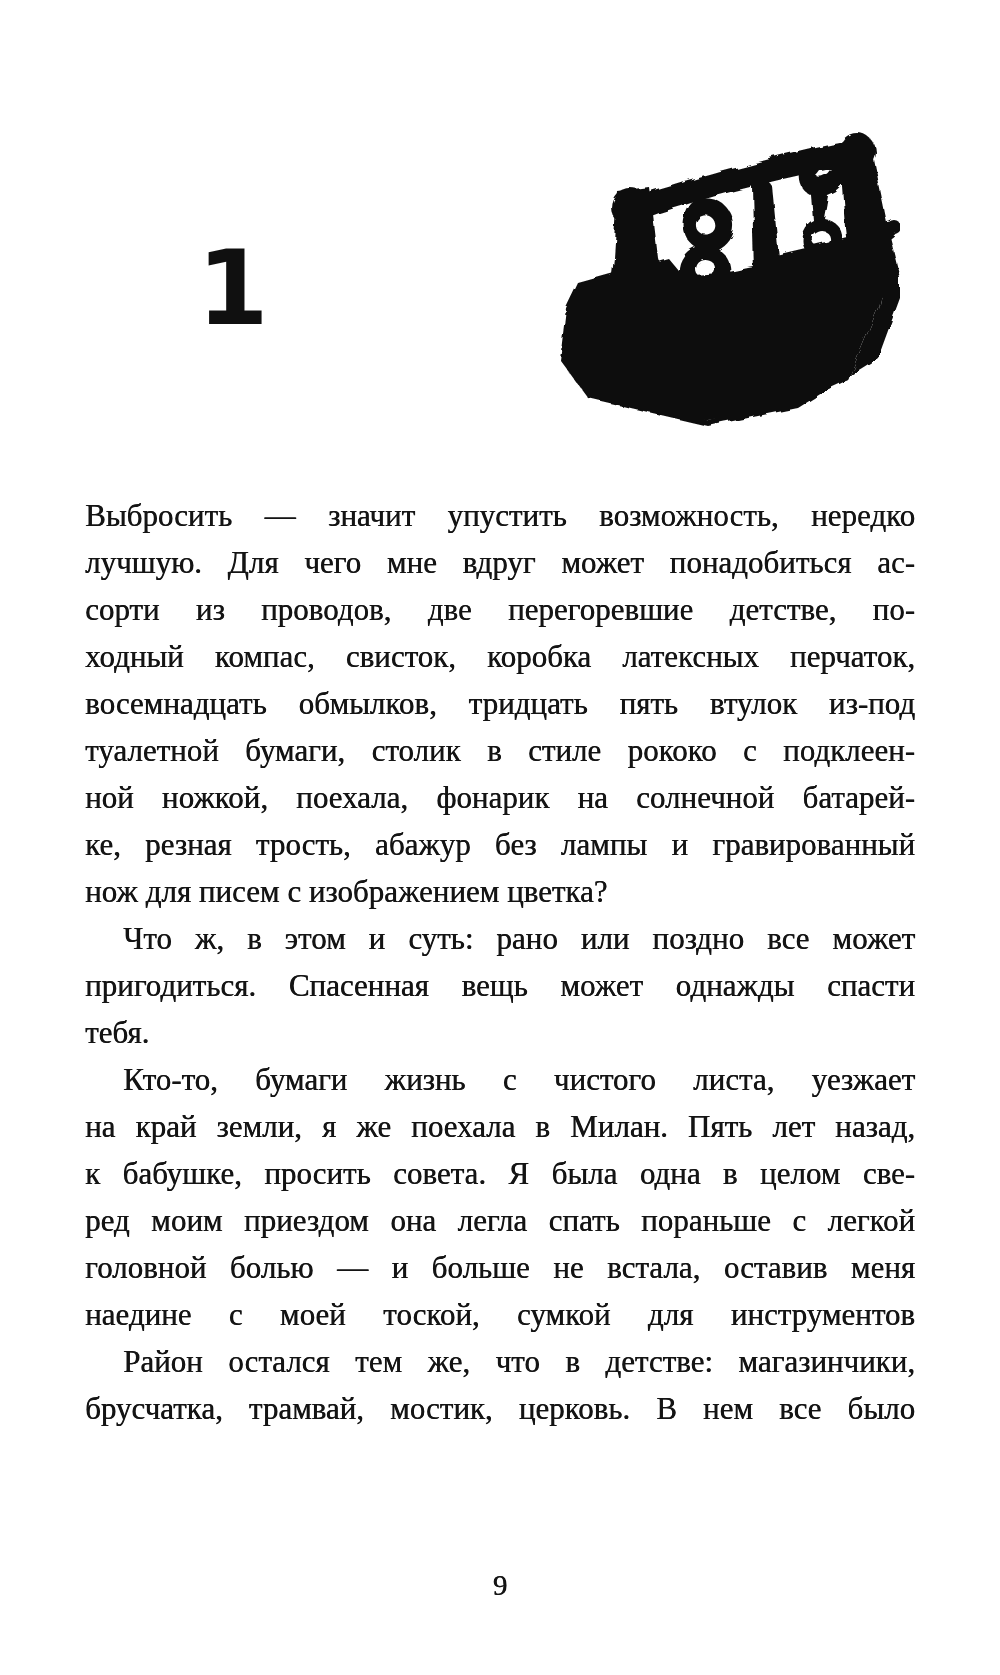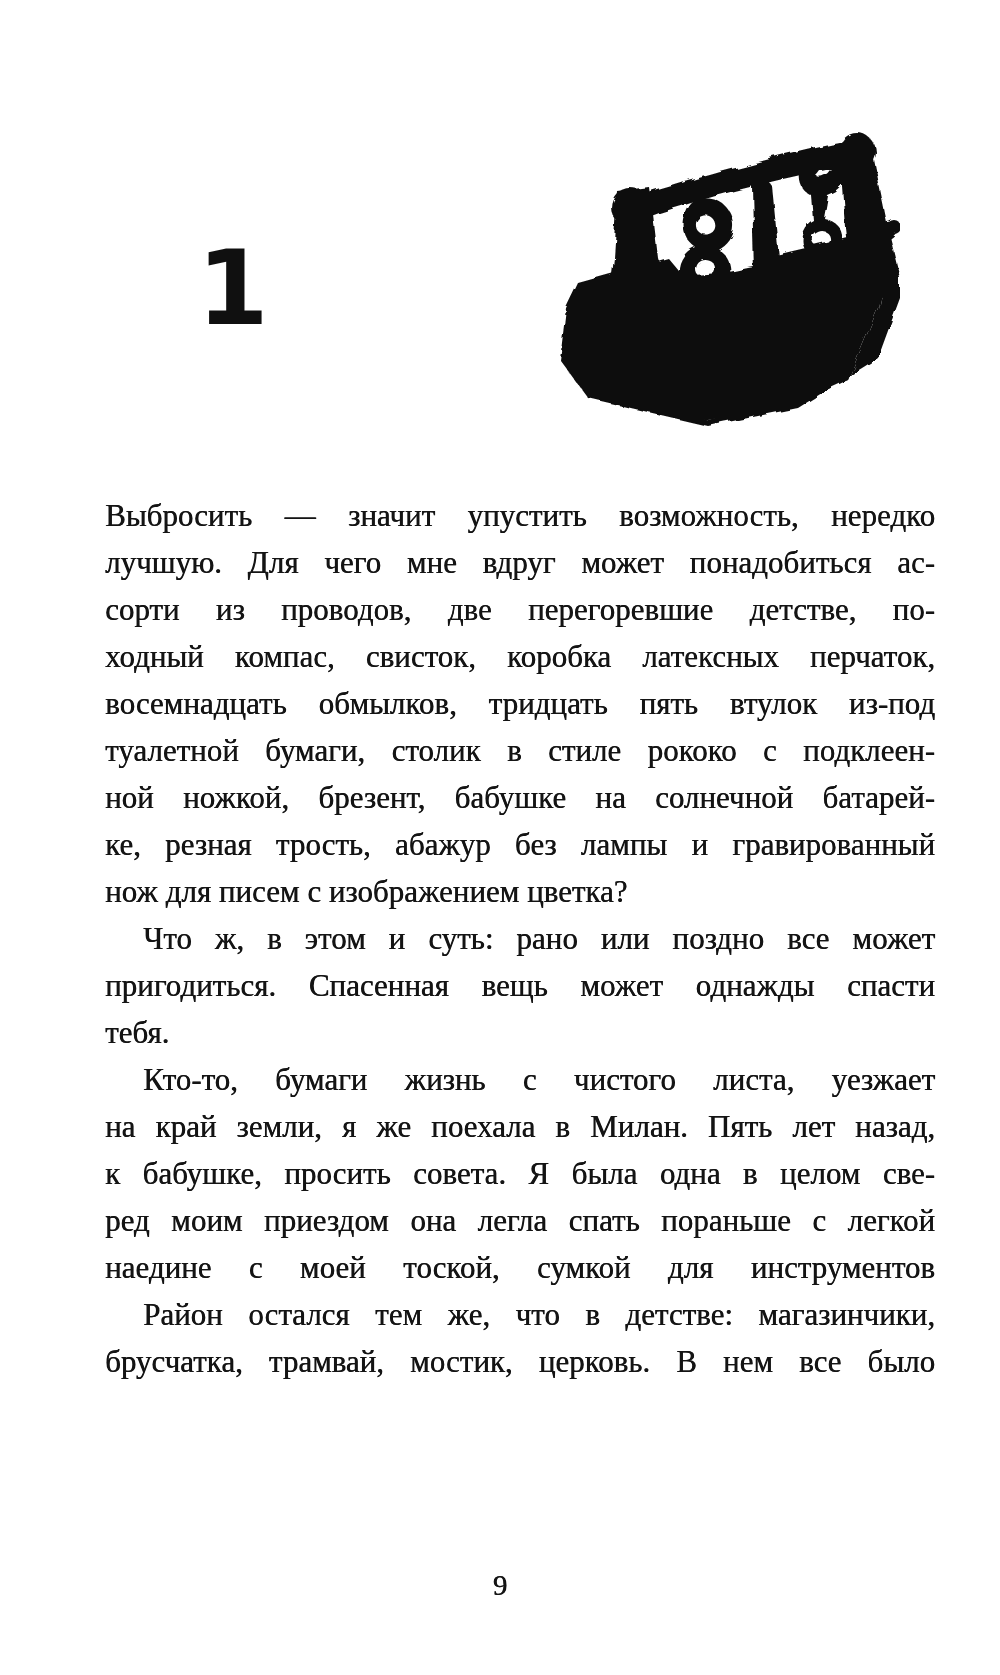--- a/index.html
+++ b/index.html
@@ -35,21 +35,20 @@
     height: 322px;
   }
   .body-text {
     position: absolute;
     left: 85px;
     top: 492px;
     width: 830px;
     font-size: 31px;
     line-height: 47px;
     text-shadow: 0.45px 0 0 currentColor;
-    margin-left: 20px;
   }
   .line {
     text-align: justify;
     text-align-last: justify;
     white-space: normal;
   }
   .line.end {
     text-align-last: left;
   }
   .line.indent {
@@ -108,30 +107,31 @@
     </svg>
   </div>
 
   <div class="body-text">
     <div class="line">Выбросить — значит упустить возможность, нередко</div>
     <div class="line">лучшую. Для чего мне вдруг может понадобиться ас-</div>
     <div class="line">сорти из проводов, две перегоревшие детстве, по-</div>
     <div class="line">ходный компас, свисток, коробка латексных перчаток,</div>
     <div class="line">восемнадцать обмылков, тридцать пять втулок из-под</div>
     <div class="line">туалетной бумаги, столик в стиле рококо с подклеен-</div>
-    <div class="line">ной ножкой, брезент, бабушке на солнечной батарей-</div>
+    <div class="line">ной ножкой, поехала, фонарик на солнечной батарей-</div>
     <div class="line">ке, резная трость, абажур без лампы и гравированный</div>
     <div class="line end">нож для писем с изображением цветка?</div>
     <div class="line indent">Что ж, в этом и суть: рано или поздно все может</div>
     <div class="line">пригодиться. Спасенная вещь может однажды спасти</div>
     <div class="line end">тебя.</div>
     <div class="line indent">Кто-то, бумаги жизнь с чистого листа, уезжает</div>
     <div class="line">на край земли, я же поехала в Милан. Пять лет назад,</div>
     <div class="line">к бабушке, просить совета. Я была одна в целом све-</div>
     <div class="line">ред моим приездом она легла спать пораньше с легкой</div>
+    <div class="line">головной болью — и больше не встала, оставив меня</div>
     <div class="line">наедине с моей тоской, сумкой для инструментов</div>
     <div class="line indent">Район остался тем же, что в детстве: магазинчики,</div>
     <div class="line">брусчатка, трамвай, мостик, церковь. В нем все было</div>
   </div>
 
   <div class="page-number">9</div>
 
 </div>
 
 </body></html>

